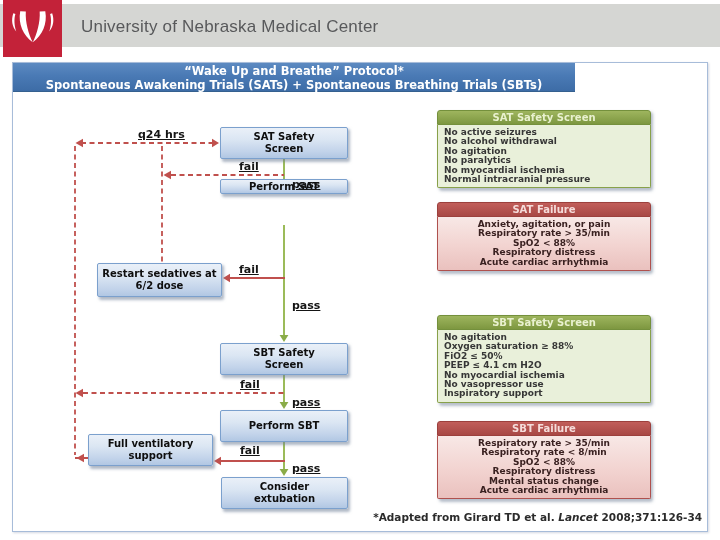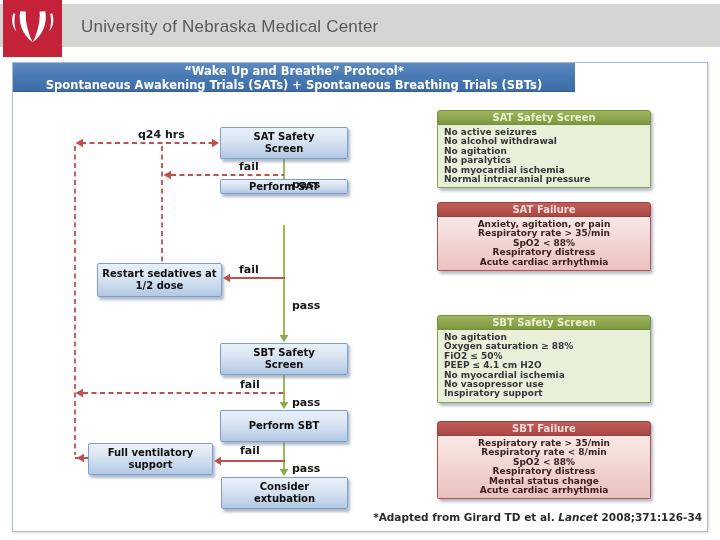--- a/index.html
+++ b/index.html
@@ -51,21 +51,21 @@
     height:15px; display:flex; align-items:center; justify-content:center;
     font-size:10px; border-radius:3px 3px 0 0;
   }
   .panel .pb { padding:3px 6px; border-radius:0 0 2px 2px; }
   .panel .pi { font-size:9px; line-height:9.4px; white-space:nowrap; }
   .panel.green .ph { background:linear-gradient(180deg,#9eb55e,#7d9740); border:1px solid #74903c; color:#e9f1cf; }
   .panel.green .pb { background:#e9f0da; border:1px solid #88a14a; border-top:none; color:#363636; }
   .panel.red .ph { background:linear-gradient(180deg,#c15e5a,#a84845); border:1px solid #9c403d; color:#f5dcda; }
   .panel.red .pb { background:linear-gradient(180deg,#f8e8e6 0%,#f2d3d0 55%,#eac1be 100%); border:1px solid #af514e; border-top:none; color:#3a2121;text-align:center; }
   
-  .lbl { position:absolute; z-index:3; font-weight:bold; font-size:11px; color:#151515; }
+  .lbl { position:absolute; z-index:3; font-weight:bold; font-size:11px; color:#151515;text-decoration:underline; }
   
   svg.wires { position:absolute; left:0; top:0; z-index:1; }
   .gl { stroke:#9bbb59; stroke-width:2; fill:none; }
   .gf { fill:#8aac48; }
   .rs { stroke:#c0504d; stroke-width:1.8; fill:none; }
   .rd { stroke:#c0504d; stroke-width:1.8; fill:none; stroke-dasharray:5 3.5; }
   .rf { fill:#c0504d; }
   
   .footnote {
     position:absolute; right:18px; top:511px; z-index:3;
@@ -126,24 +126,24 @@
       <line class="rd" x1="162" y1="146" x2="162" y2="262"></line>
       <line class="rd" x1="171" y1="175" x2="284" y2="175"></line>
       <polygon class="rf" points="171,170.8 171,179.2 163.5,175"></polygon>
       <line class="rd" x1="83" y1="393" x2="284" y2="393"></line>
       <polygon class="rf" points="83,388.8 83,397.2 75.5,393"></polygon>
     </g>
   </svg>
 
   <div class="fbox" style="left:220px;top:127px;width:128px;height:32px;padding:0 20px">SAT Safety Screen</div>
   <div class="fbox" style="left:220px;top:179px;width:128px;height:15px">Perform SAT</div>
-  <div class="fbox" style="left:97px;top:263px;width:125px;height:34px;padding:0 4px">Restart sedatives at 1/2 dose</div>
+  <div class="fbox" style="left:97px;top:263px;width:125px;height:34px;padding:0 4px">Restart sedatives at 6/2 dose</div>
   <div class="fbox" style="left:220px;top:343px;width:128px;height:32px;padding:0 20px">SBT Safety Screen</div>
   <div class="fbox" style="left:220px;top:410px;width:128px;height:32px">Perform SBT</div>
-  <div class="fbox" style="left:88px;top:443px;width:125px;height:32px;padding:0 10px">Full ventilatory support</div>
+  <div class="fbox" style="left:88px;top:434px;width:125px;height:32px;padding:0 10px">Full ventilatory support</div>
   <div class="fbox" style="left:221px;top:477px;width:127px;height:32px;padding:0 28px">Consider extubation</div>
 
   <div class="lbl" style="left:138px;top:128px">q24 hrs</div>
   <div class="lbl" style="left:239px;top:160px">fail</div>
   <div class="lbl" style="left:292px;top:178px">pass</div>
   <div class="lbl" style="left:239px;top:263px">fail</div>
   <div class="lbl" style="left:292px;top:299px">pass</div>
   <div class="lbl" style="left:240px;top:378px">fail</div>
   <div class="lbl" style="left:292px;top:396px">pass</div>
   <div class="lbl" style="left:240px;top:444px">fail</div>

